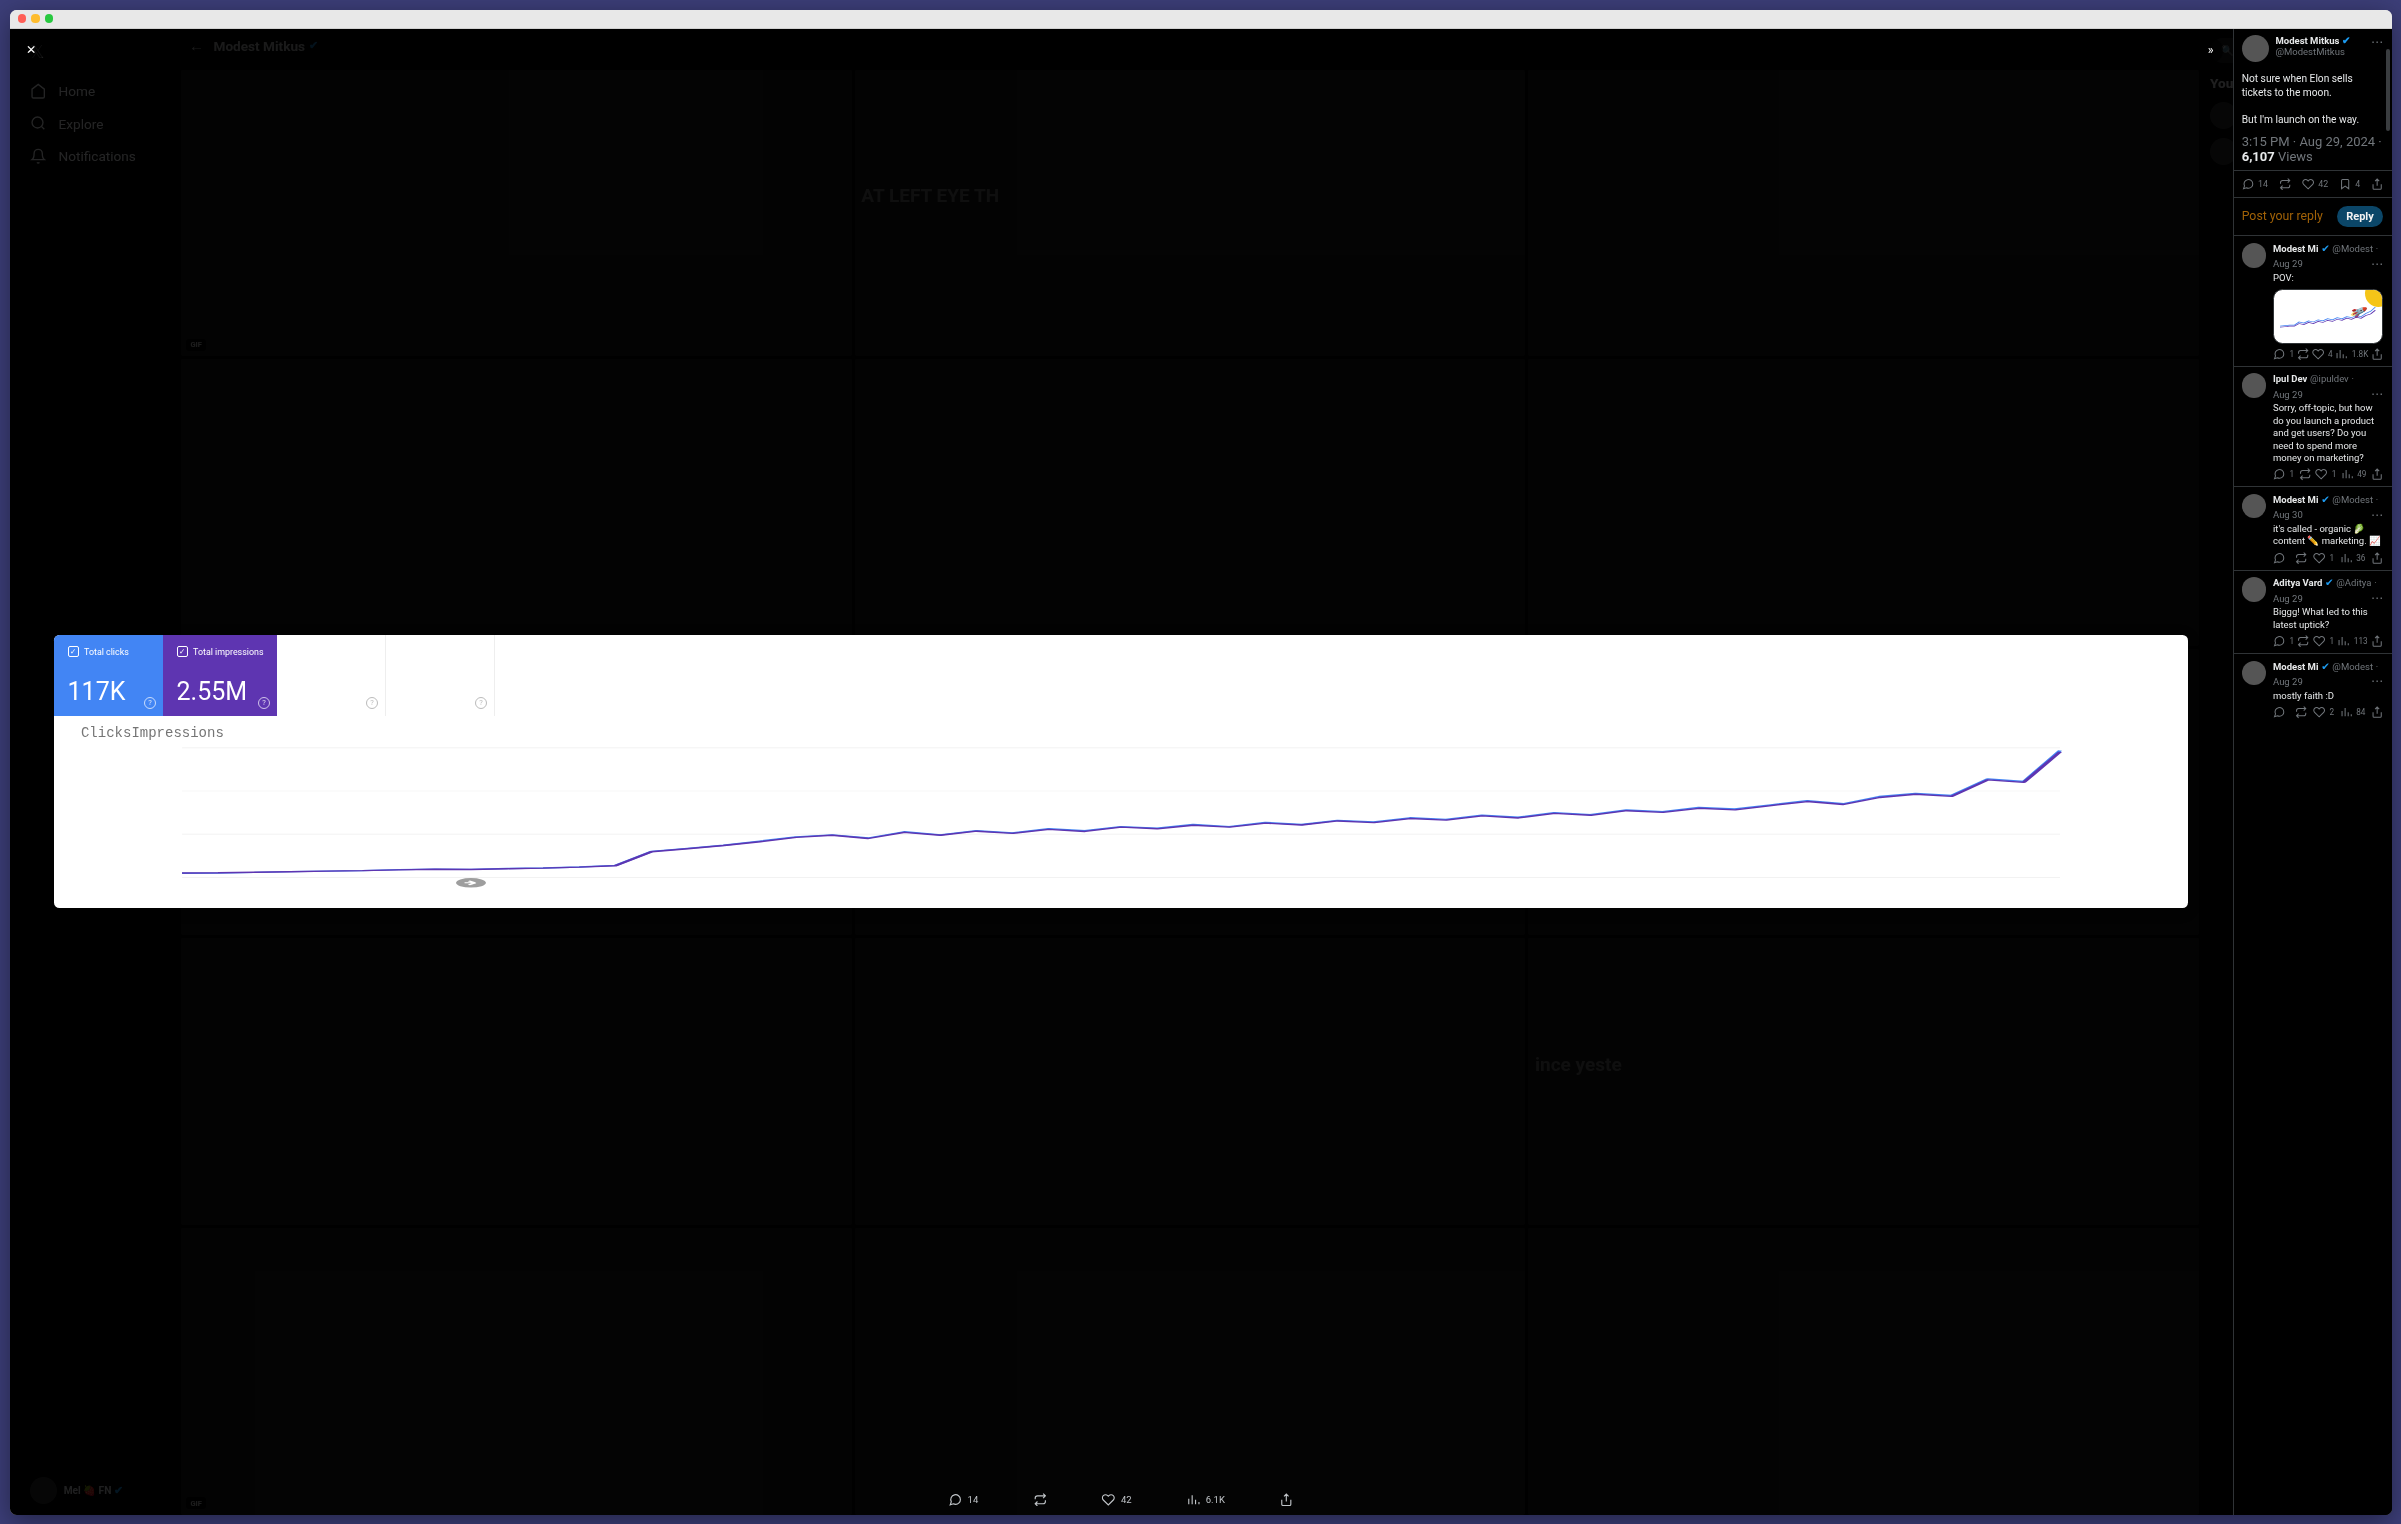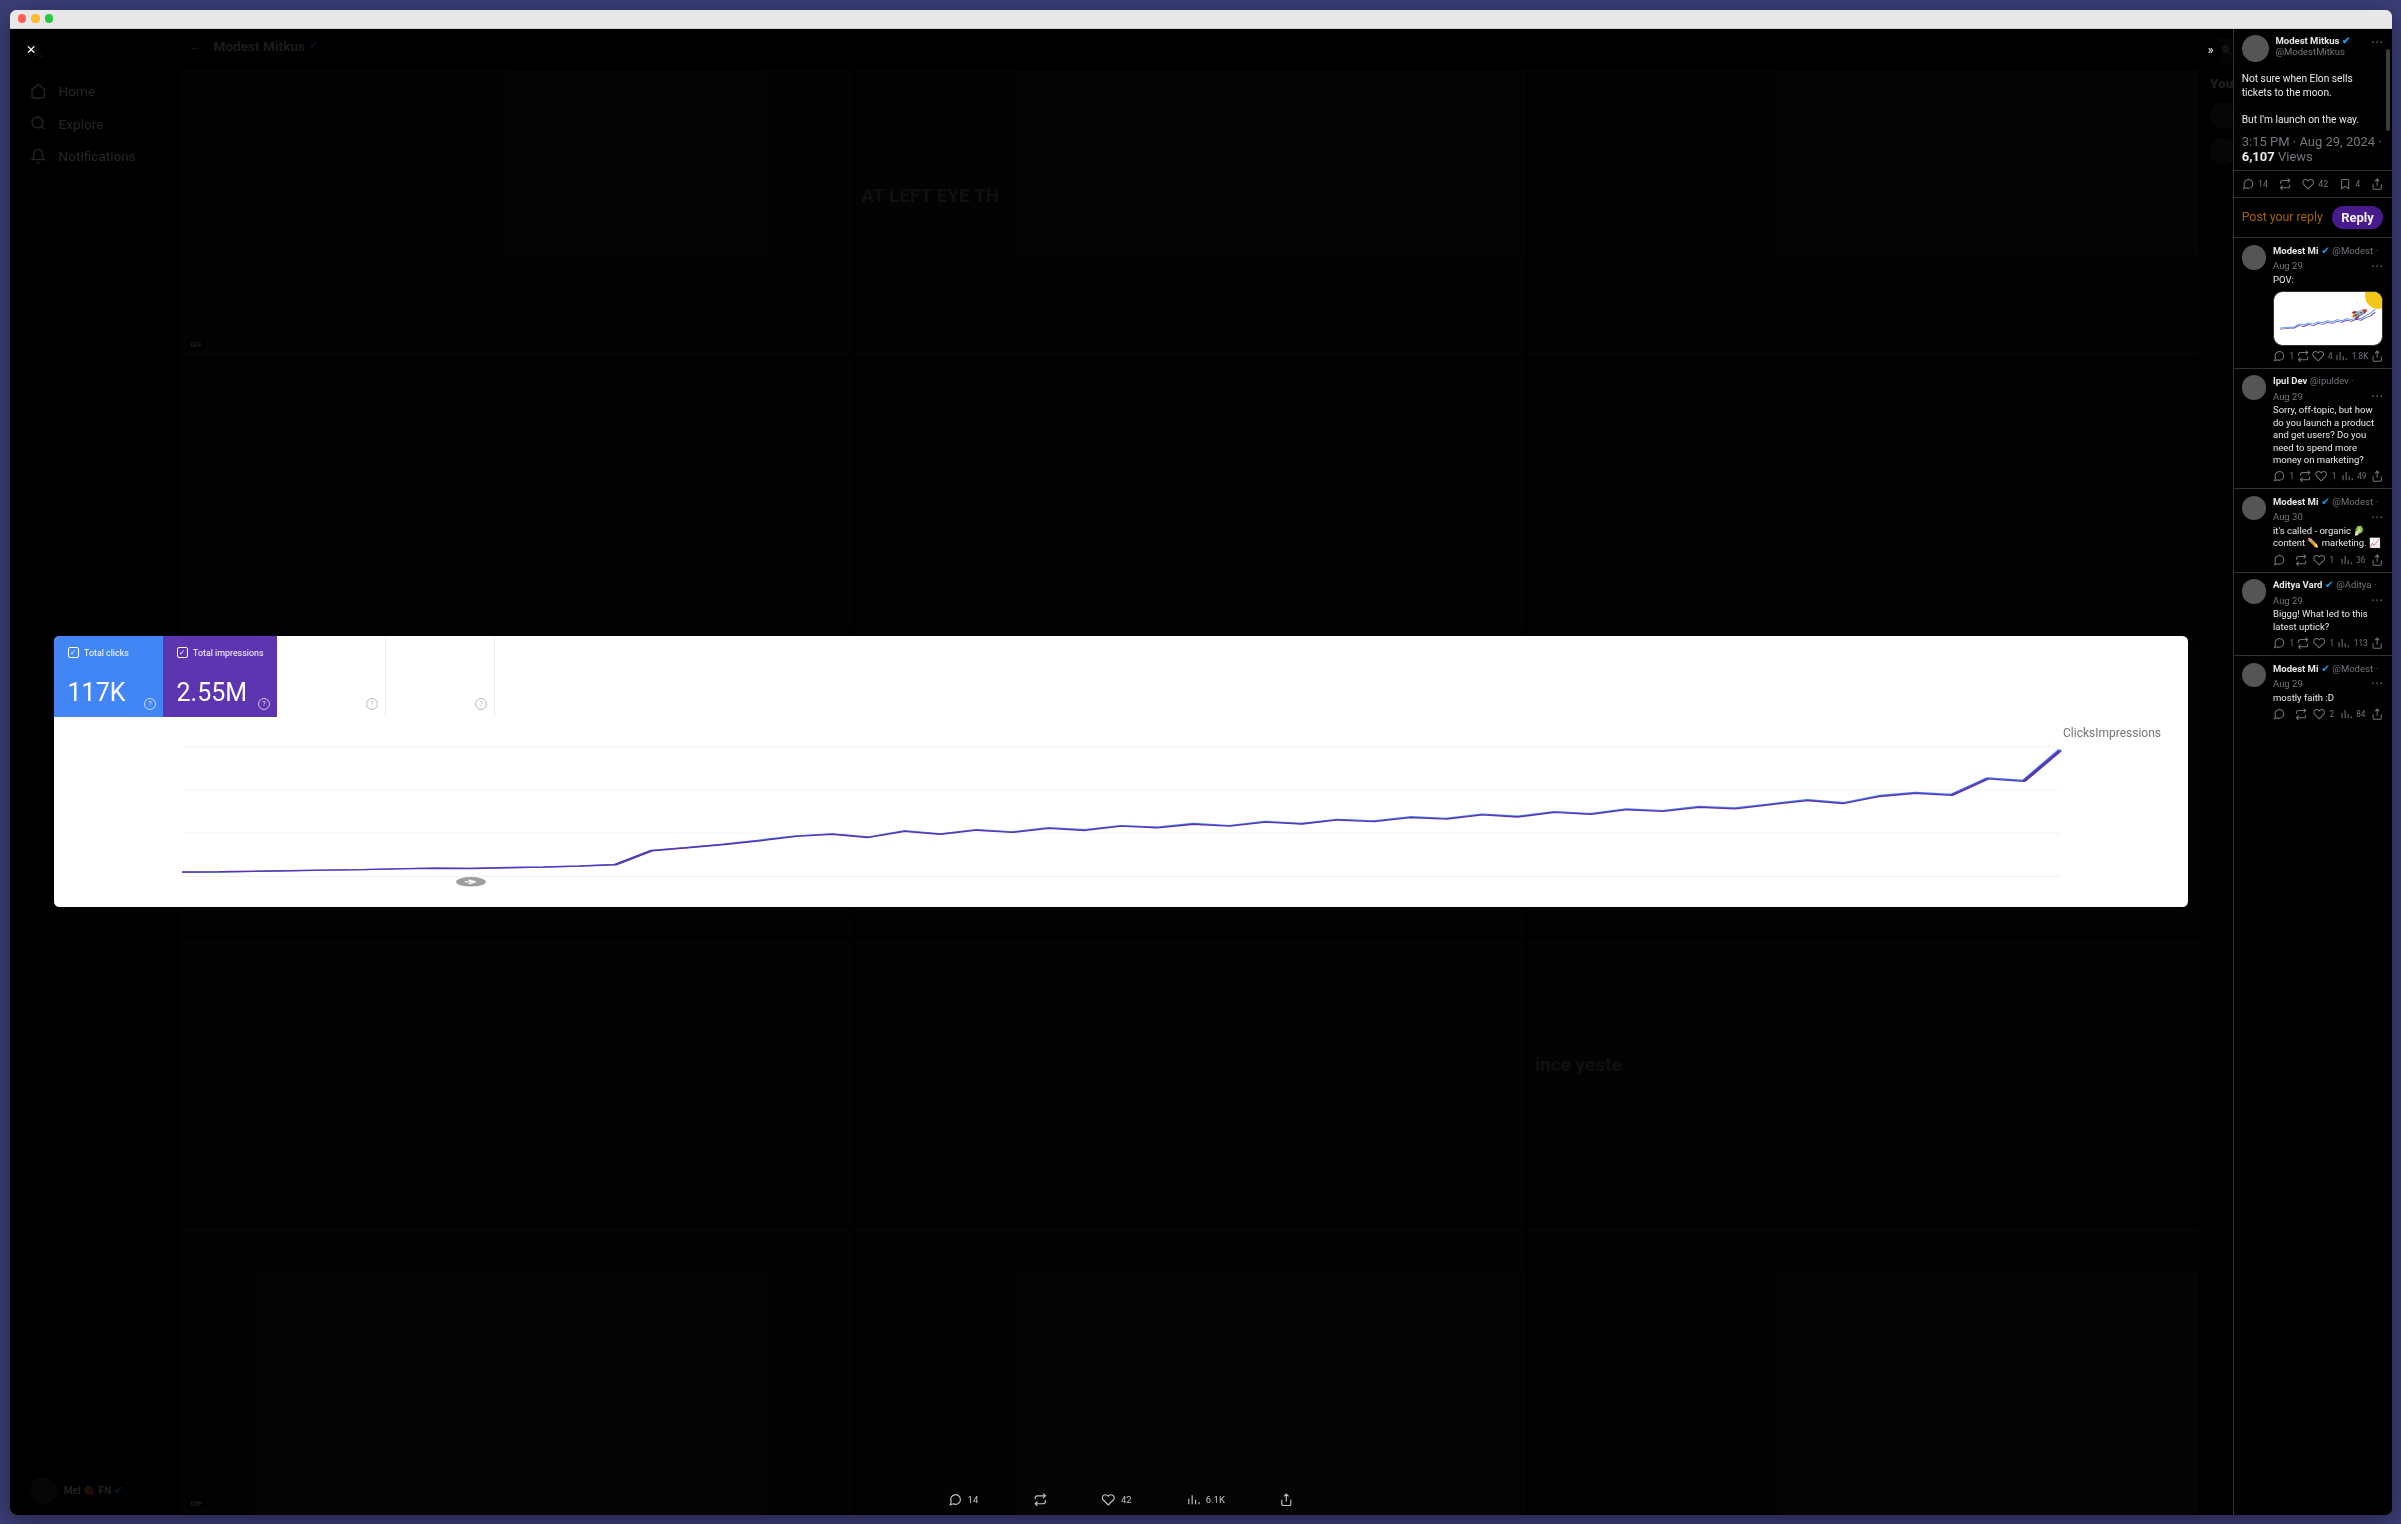--- a/index.html
+++ b/index.html
@@ -148,21 +148,21 @@
   .metric-tile:first-child { border-top-left-radius: 5.5px; }
   .metric-tile.clicks { background:#4285f4; }
   .metric-tile.impr  { background:#5e35b1; }
   .metric-tile.empty { background:#fff; border-right:0.7px solid #eee; min-width:109px; }
   .metric-label { font-size:8.9px; display:flex; align-items:center; gap:5.5px; }
   .metric-check { width:11px; height:11px; border:1.4px solid #fff; border-radius:2px; display:inline-flex; align-items:center; justify-content:center; font-size:7.5px; }
   .metric-value { font-size:25px; font-weight:400; margin-top:20px; }
   .metric-help { position:absolute; right:6.8px; bottom:6.8px; width:12.3px; height:12.3px; border:1px solid rgba(255,255,255,.7); border-radius:50%; display:flex; align-items:center; justify-content:center; font-size:7.5px; color:rgba(255,255,255,.8); }
   .metric-tile.empty .metric-help { border-color:#bbb; color:#bbb; }
 
-  .axis-labels { display:flex; justify-content:flex-end; padding: 9.5px 27px 0 27px; color:#757575; font-size:12px; }
+  .axis-labels { display:flex; justify-content:flex-start; padding: 9.5px 27px 0 27px; color:#757575; font-size:14px;font-family:Liberation Mono, monospace; }
   .chart-svg { width:100%; height:150px; display:block; }
   .xaxis { display:flex; justify-content:space-between; padding: 4.1px 38px 0 38px; color:#757575; font-size:8.2px; }
   .anno-dot { fill:#9e9e9e; }
 
   
   .img-actions {
     position:absolute; bottom: 8.2px; left:50%; transform:translateX(-50%);
     display:flex; gap:55px; color:#c1c5c9;
   }
   .img-act { display:flex; align-items:center; gap:5.5px; font-size:9.5px; cursor:pointer; }
@@ -186,21 +186,21 @@
   .tp-more { margin-left:auto; color:#71767b; font-size:12.3px; cursor:pointer; }
   .tp-body { padding: 2.7px 8.2px 6.8px 8.2px; line-height:1.35; font-size:10.2px; }
   .tp-meta { padding: 0 8.2px 6.8px 8.2px; color:#71767b; font-size:13px; }
   .tp-meta b { color:#e7e9ea; font-weight:700; }
   .tp-sep { height:0.7px; background:#2f3336; }
   .tp-engage { display:flex; justify-content:space-between; padding:6.8px 8.2px; color:#71767b; }
   .tp-eng { display:flex; align-items:center; gap:4.1px; font-size:8.9px; cursor:pointer; }
   .tp-eng svg, .tp-engage svg { width:12.3px; height:12.3px; }
   .tp-replybox { display:flex; align-items:center; gap:6.8px; padding:8.2px; }
   .tp-reply-text { flex:1; color:#a16207; font-size:12.3px; }
-  .tp-reply-btn { background:#4c1d95; color:#fff; font-weight:700; font-size:13px; padding:4.1px 9.5px; border-radius:681px; opacity:.95; cursor:pointer; }
+  .tp-reply-btn { background:#0c4a6e; color:#fff; font-weight:700; font-size:11px; padding:4.1px 9.5px; border-radius:681px; opacity:.95; cursor:pointer; }
 
   .reply {
     display:flex; gap:6.8px; padding:6.8px 8.2px 4.1px 8.2px;
     border-top:0.7px solid #2f3336;
   }
   .reply-col { flex:1; min-width:0; }
   .reply-head { display:flex; align-items:center; gap:2.7px; flex-wrap:wrap; }
   .reply-name { font-weight:700; white-space:nowrap; overflow:hidden; text-overflow:ellipsis; max-width:55px; }
   .reply-handle { color:#71767b; white-space:nowrap; overflow:hidden; text-overflow:ellipsis; max-width:44px; }
   .reply-date { color:#71767b; }

